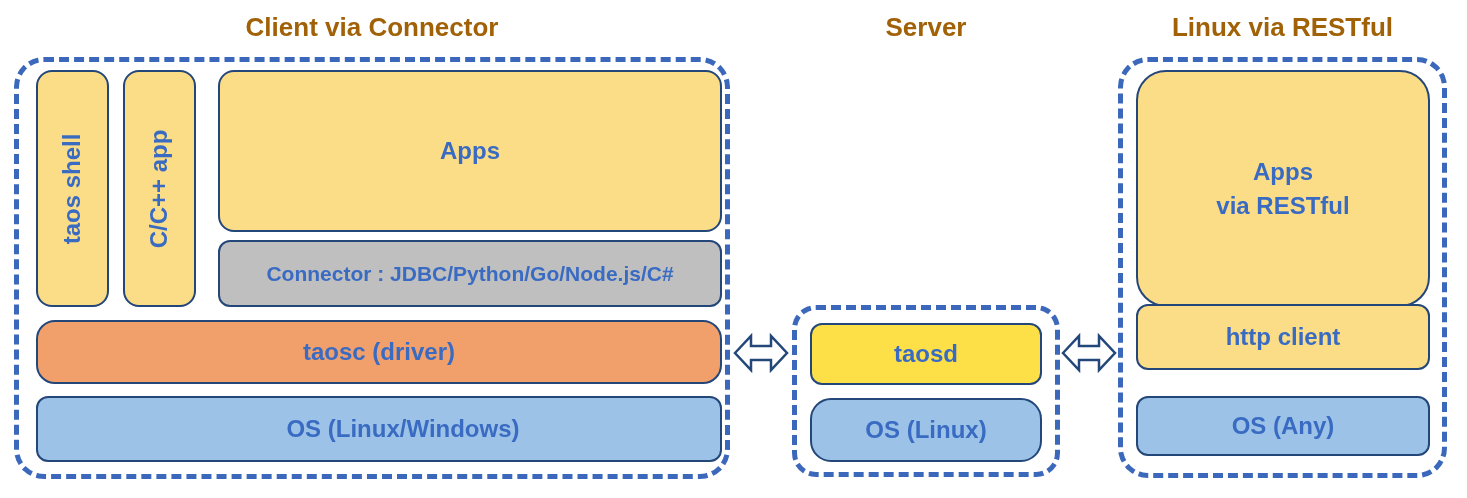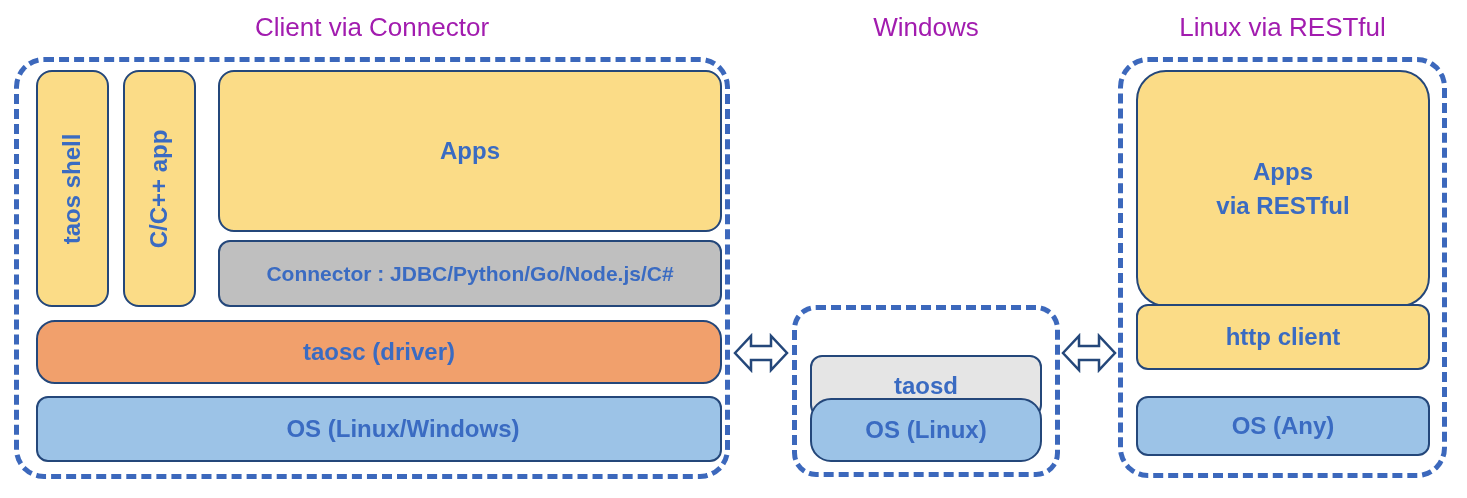--- a/index.html
+++ b/index.html
@@ -11,22 +11,22 @@
     width: 1467px;
     height: 498px;
     background: #ffffff;
     overflow: hidden;
   }
 
   .section-title {
     position: absolute;
     top: 12px;
     font-size: 26px;
-    font-weight: normal;
-    color: #a21caf;
+    font-weight: bold;
+    color: #a16207;
     text-align: center;
     white-space: nowrap;
   }
 
   .dashed-container {
     position: absolute;
     border: 5px dashed #3c68bc;
     border-radius: 30px;
     background: transparent;
   }
@@ -40,21 +40,21 @@
     justify-content: center;
     font-weight: bold;
     color: #3a6bc2;
     font-size: 24px;
     text-align: center;
   }
 
   .fill-yellow { background: #fbdc87; }
   .fill-orange { background: #f1a06c; border-radius: 19px; }
   .fill-blue   { background: #9cc3e7; }
-  .fill-green  { background: #e5e5e5; margin-top: 32px; }
+  .fill-green  { background: #fde047; }
   .fill-gray   { background: #bfbfbf; }
 
   .vbox { border-radius: 16px; }
   .vbox .vlabel {
     transform: rotate(-90deg);
     white-space: nowrap;
   }
 
   .radius-lg { border-radius: 30px; }
   .connector-box { font-size: 21px; }
@@ -99,21 +99,21 @@
     <div class="box fill-blue" style="left:36px; top:396px; width:686px; height:66px;padding-left:48px;">
       <span>OS (Linux/Windows)</span>
     </div>
   </div>
 
   <svg class="arrow" style="left:733px; top:332px;" viewBox="0 0 56 42">
     <path d="M2 21 L18 4 L18 14 L38 14 L38 4 L54 21 L38 38 L38 28 L18 28 L18 38 Z" fill="#ffffff" stroke="#24477a" stroke-width="2.5" stroke-linejoin="miter"></path>
   </svg>
 
   <div>
-    <div class="section-title" style="left:792px; width:268px;">Windows</div>
+    <div class="section-title" style="left:792px; width:268px;">Server</div>
 
     <div class="dashed-container" style="left:792px; top:305px; width:268px; height:172px; border-radius:24px;"></div>
 
     <div class="box fill-green" style="left:810px; top:323px; width:232px; height:62px;">
       <span>taosd</span>
     </div>
 
     <div class="box fill-blue" style="left:810px; top:398px; width:232px; height:64px;border-radius:21px;">
       <span>OS (Linux)</span>
     </div>

